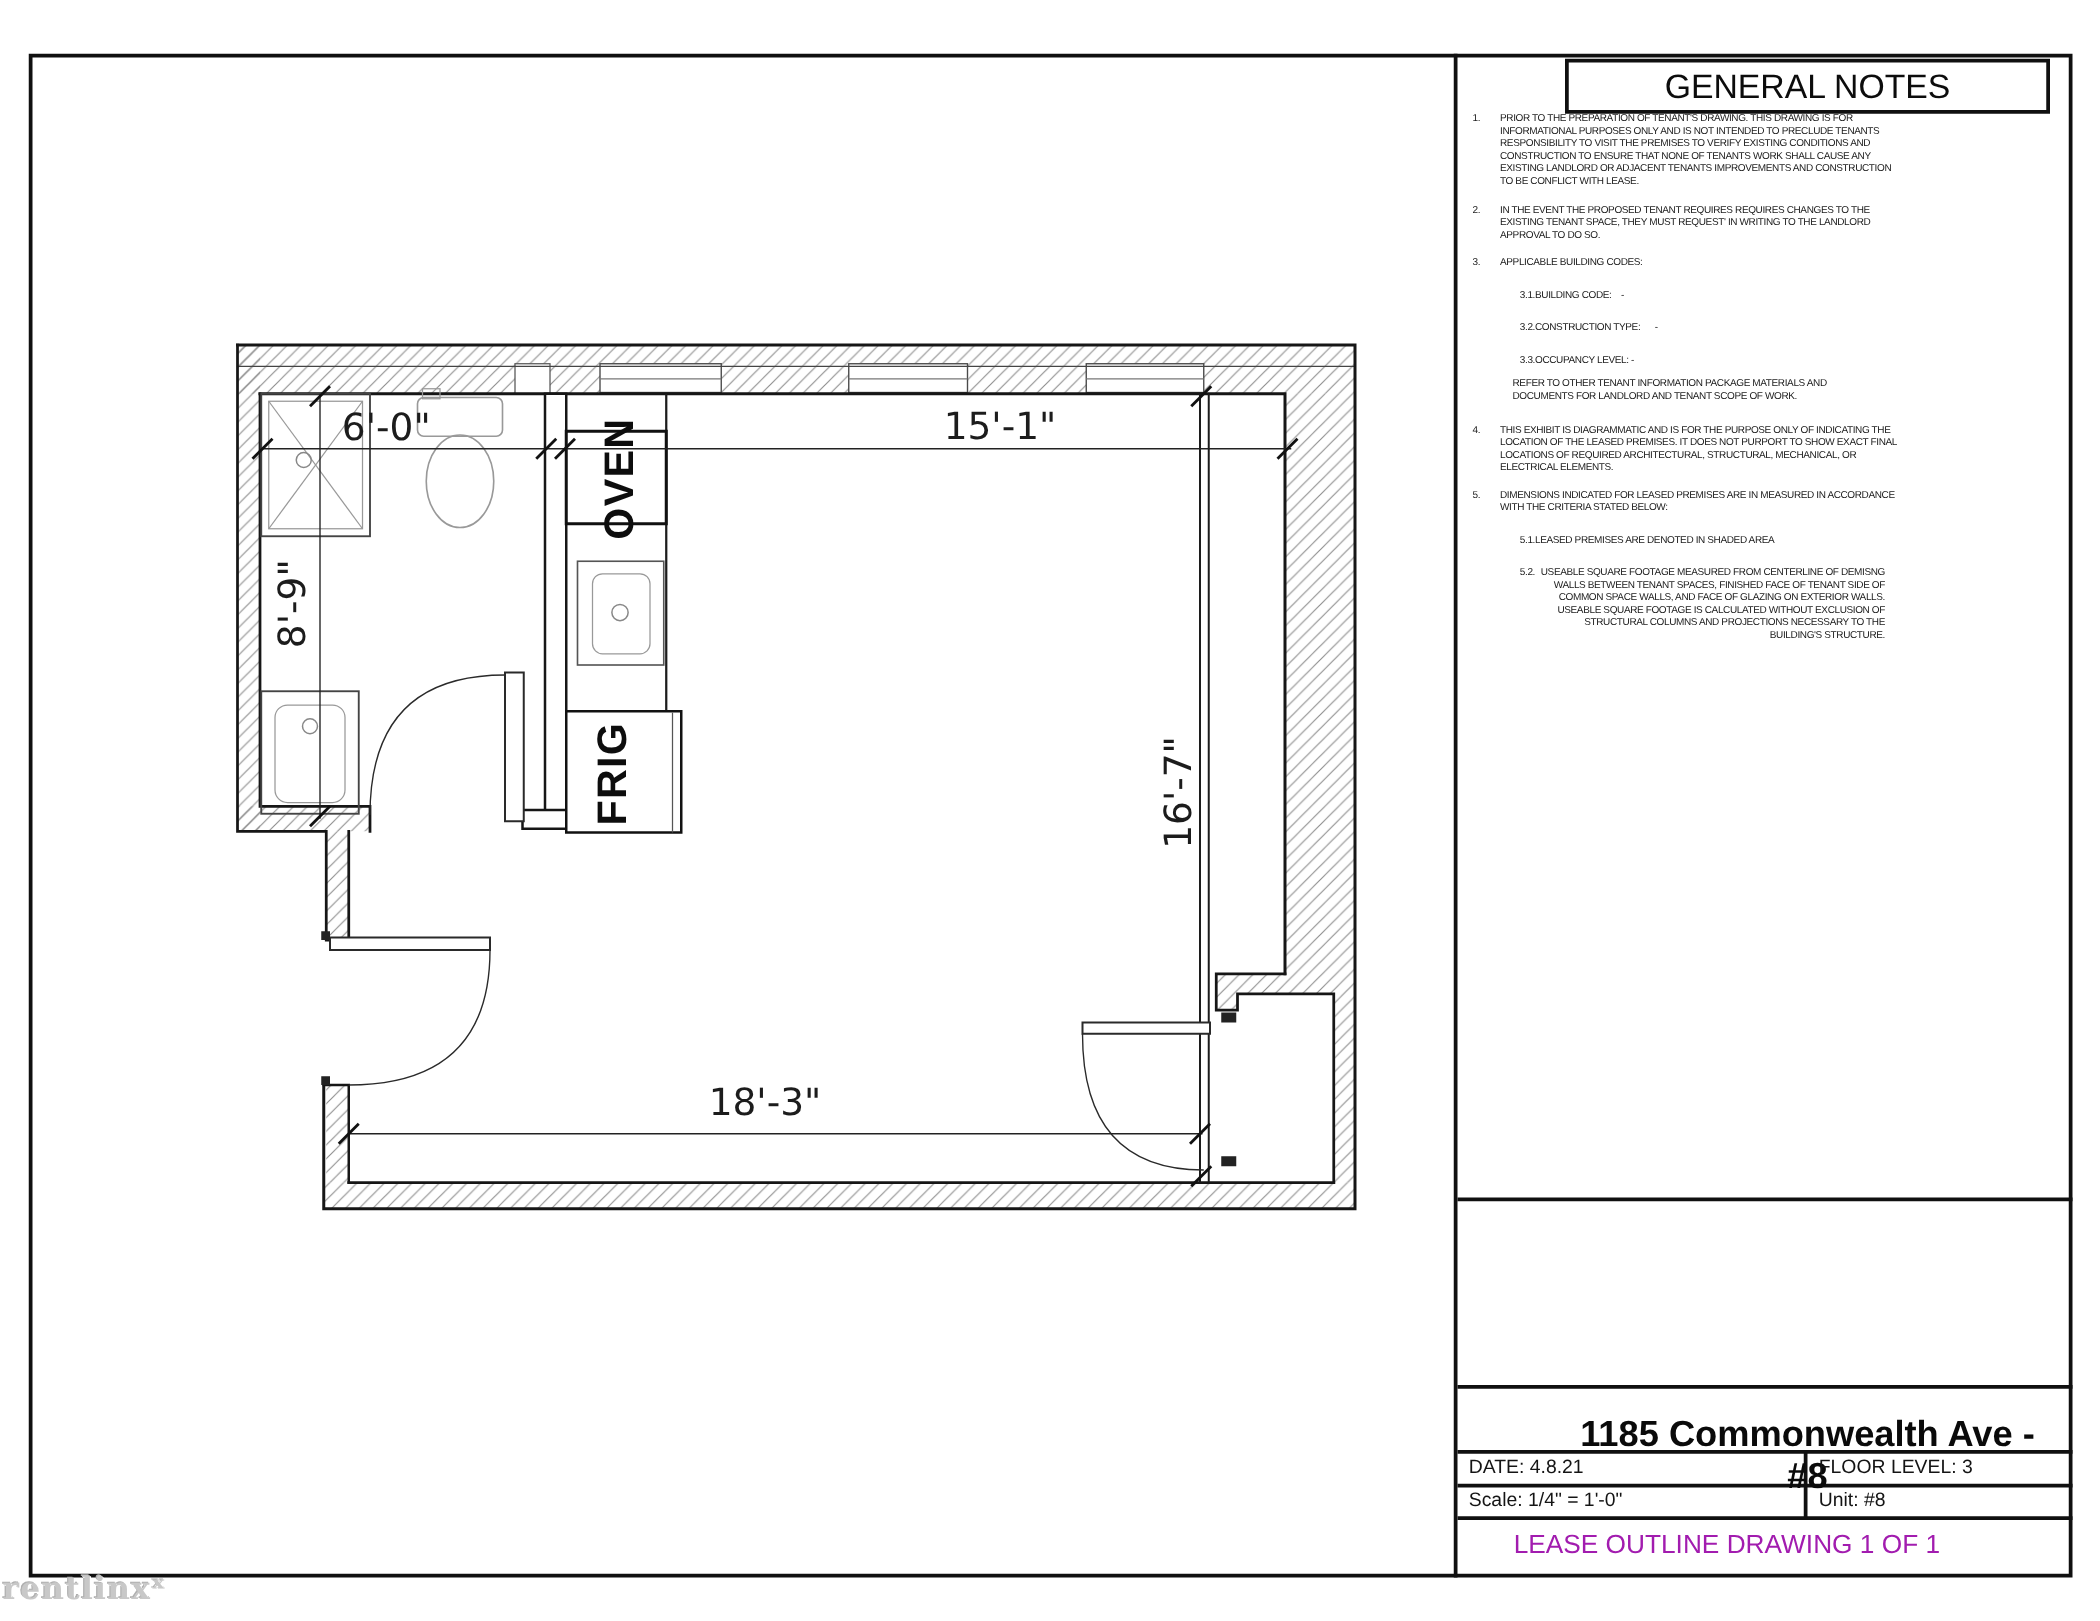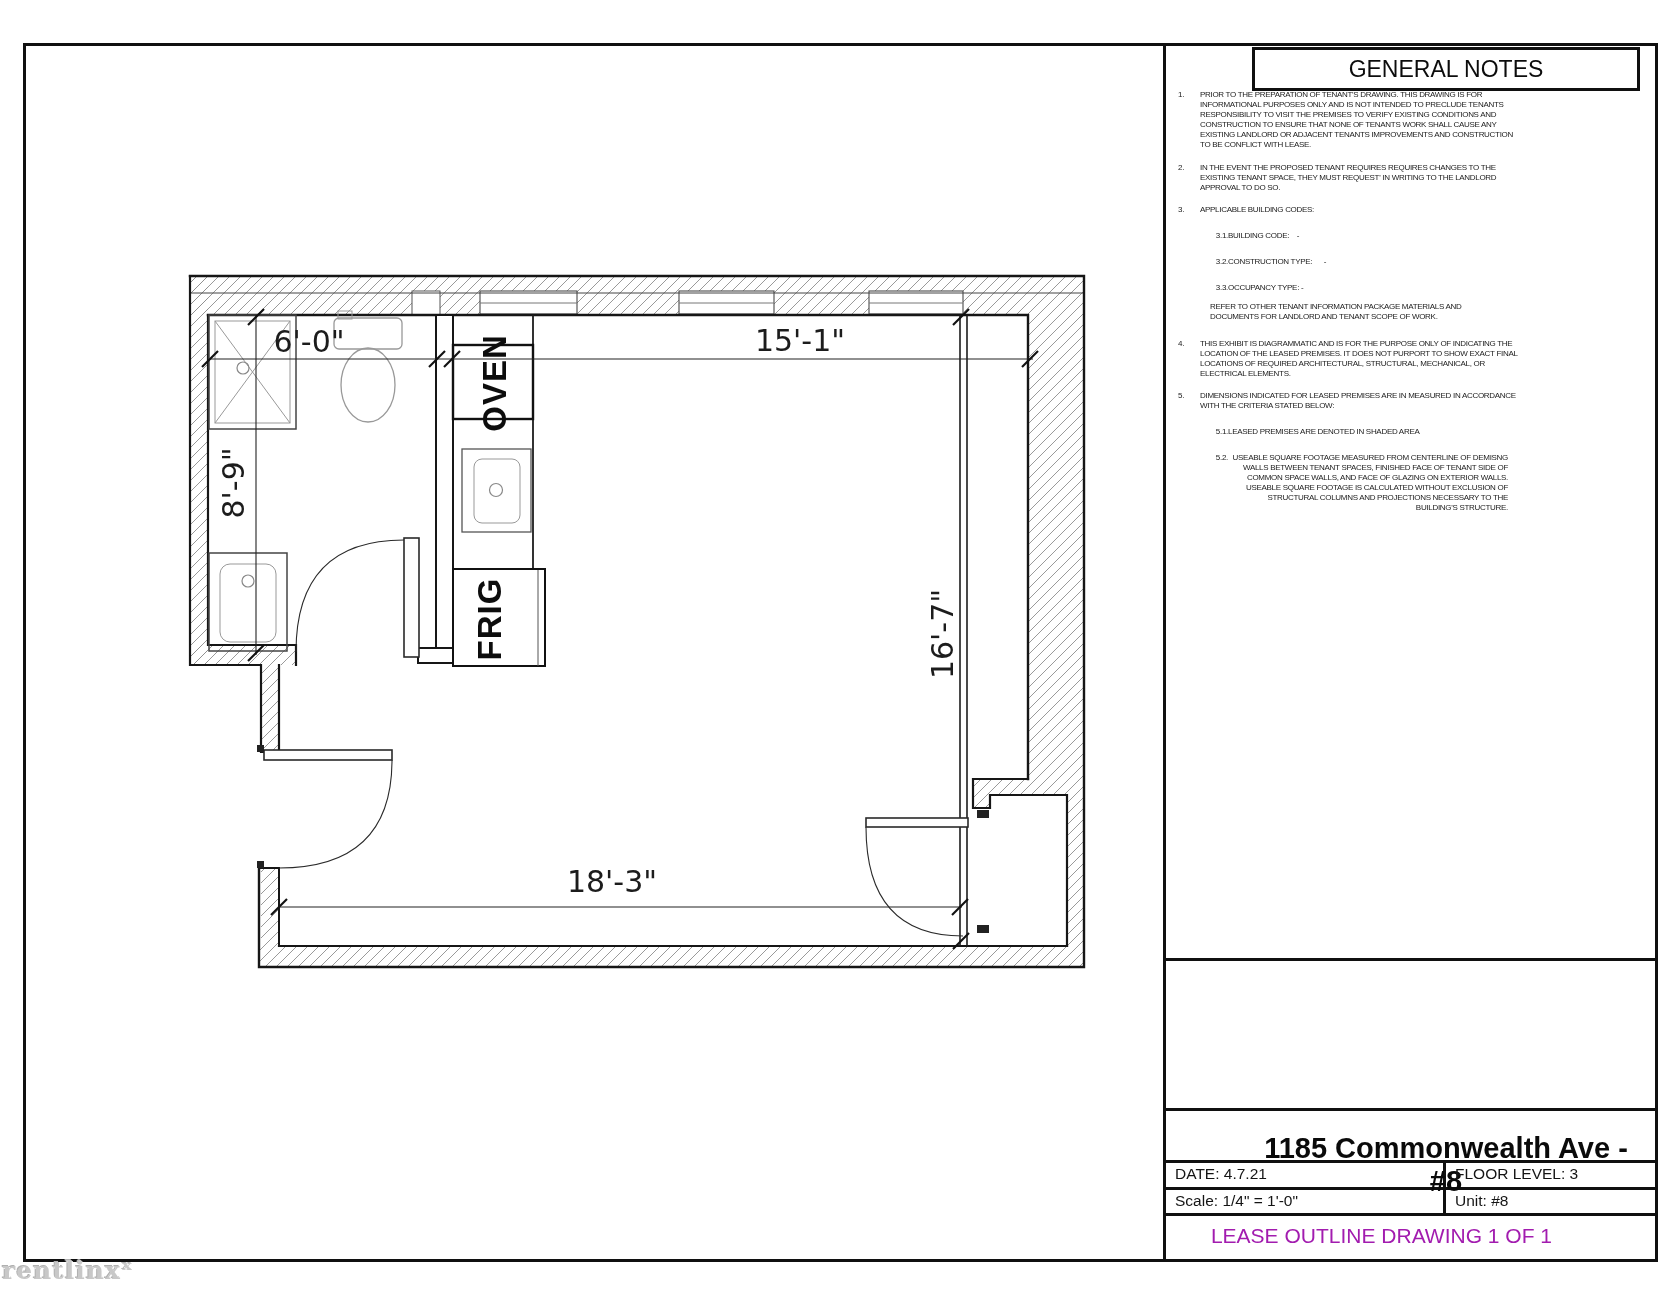--- a/index.html
+++ b/index.html
@@ -6,21 +6,21 @@
   #page{position:relative;width:1680px;height:1297px;background:#fff;overflow:hidden;
         font-family:"Liberation Sans",sans-serif;color:#111;}
   .abs{position:absolute;}
   
   #border{left:23px;top:43px;width:1629px;height:1213px;border:3px solid #101010;}
   #vsep{left:1163px;top:43px;width:3px;height:1219px;background:#101010;}
   .hline{left:1166px;width:492px;background:#101010;}
   
   #gn-box{left:1252px;top:47px;width:382px;height:38px;border:3px solid #101010;
           display:flex;align-items:center;justify-content:center;}
-  #gn-box span{font-size:23px;font-weight:500;letter-spacing:0px;color:#0c0c0c;}
+  #gn-box span{font-size:27px;font-weight:500;letter-spacing:0px;color:#0c0c0c;}
   #notes{left:1178px;top:90px;width:342px;font-size:8px;line-height:10px;letter-spacing:-0.3px;color:#1a1a1a;}
   .item{display:flex;margin-bottom:13px;}
   .item .num{width:22px;flex:none;}
   .item .txt{flex:1;}
   .subrow{display:flex;margin-left:12px;margin-top:16px;text-align:right;}
   .subrow .snum{width:38px;flex:none;}
   .subrow .stxt{white-space:pre;}
   .extra{margin:9px 0 0 32px;width:282px;}
   .tight{margin-bottom:0;}
   
@@ -205,21 +205,21 @@
     <div class="subrow">
       <span class="snum">3.1.</span>
       <span class="stxt">BUILDING CODE:    -</span>
     </div>
     <div class="subrow">
       <span class="snum">3.2.</span>
       <span class="stxt">CONSTRUCTION TYPE:      -</span>
     </div>
     <div class="subrow">
       <span class="snum">3.3.</span>
-      <span class="stxt">OCCUPANCY TYPE: -</span>
+      <span class="stxt">OCCUPANCY LEVEL: -</span>
     </div>
     <div class="extra" style="margin-bottom:17px">REFER TO OTHER TENANT INFORMATION PACKAGE MATERIALS AND DOCUMENTS FOR LANDLORD AND TENANT SCOPE OF WORK.</div>
     <div class="item" style="margin-bottom:12px">
       <span class="num">4.</span>
       <div class="txt">THIS EXHIBIT IS DIAGRAMMATIC AND IS FOR THE PURPOSE ONLY OF INDICATING THE LOCATION OF THE LEASED PREMISES.  IT DOES NOT PURPORT TO SHOW EXACT FINAL LOCATIONS OF REQUIRED ARCHITECTURAL, STRUCTURAL, MECHANICAL, OR ELECTRICAL ELEMENTS.</div>
     </div>
     <div class="item tight">
       <span class="num">5.</span>
       <div class="txt">DIMENSIONS INDICATED FOR LEASED PREMISES ARE IN MEASURED IN ACCORDANCE WITH THE CRITERIA STATED BELOW:</div>
     </div>
@@ -237,21 +237,21 @@
   <div class="abs hline" style="top:1108px;height:3px"></div>
   <div class="abs hline" style="top:1160px;height:2.5px"></div>
   <div class="abs hline" style="top:1187px;height:2.5px"></div>
   <div class="abs hline" style="top:1213px;height:3px"></div>
   <div class="abs" style="left:1443px;top:1160px;width:2.5px;height:56px;background:#101010"></div>
 
   <div id="firm" class="abs">
   </div>
 
   <div id="addr-title" class="abs">1185 Commonwealth Ave - #8</div>
-  <div class="abs cell" style="left:1175px;top:1165px">DATE: 4.7.21</div>
+  <div class="abs cell" style="left:1175px;top:1165px">DATE: 4.8.21</div>
   <div class="abs cell" style="left:1455px;top:1165px">FLOOR LEVEL: 3</div>
   <div class="abs cell" style="left:1175px;top:1192px">Scale: 1/4" = 1'-0"</div>
   <div class="abs cell" style="left:1455px;top:1192px">Unit: #8</div>
   <div id="sheet" class="abs">LEASE OUTLINE DRAWING 1 OF 1</div>
 
   <div id="wm" class="abs">rentlinxˣ</div>
 
 </div>
 
 </body></html>

